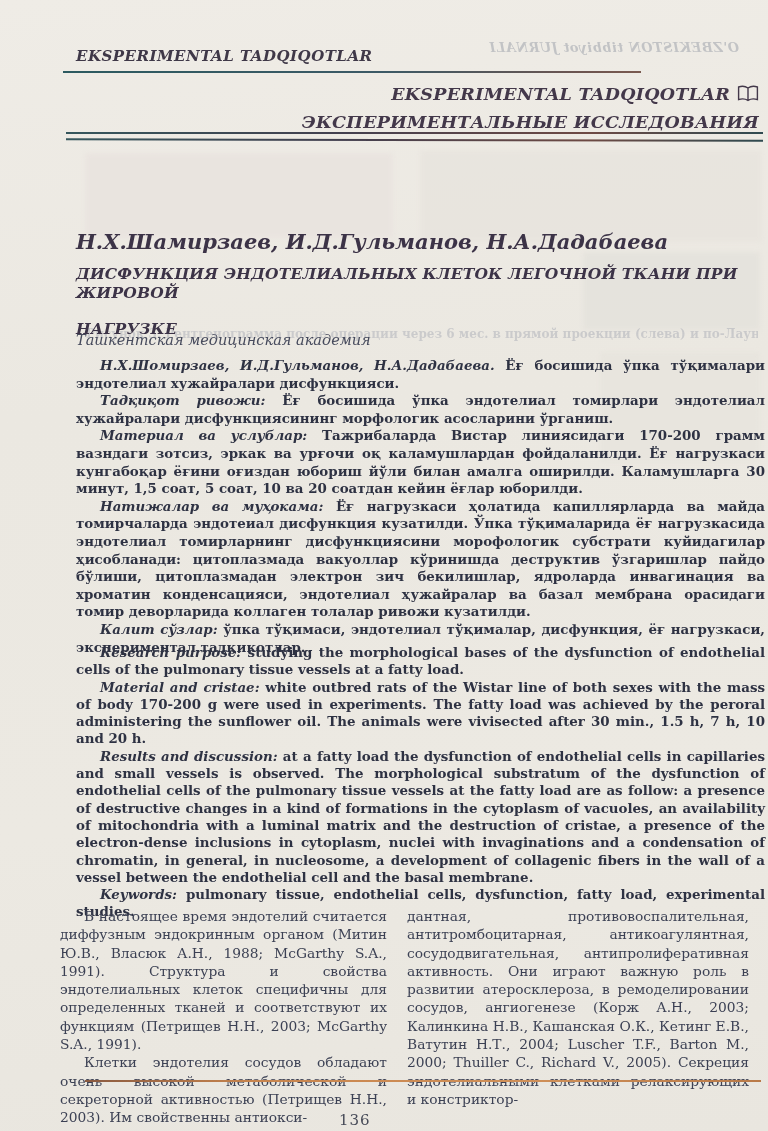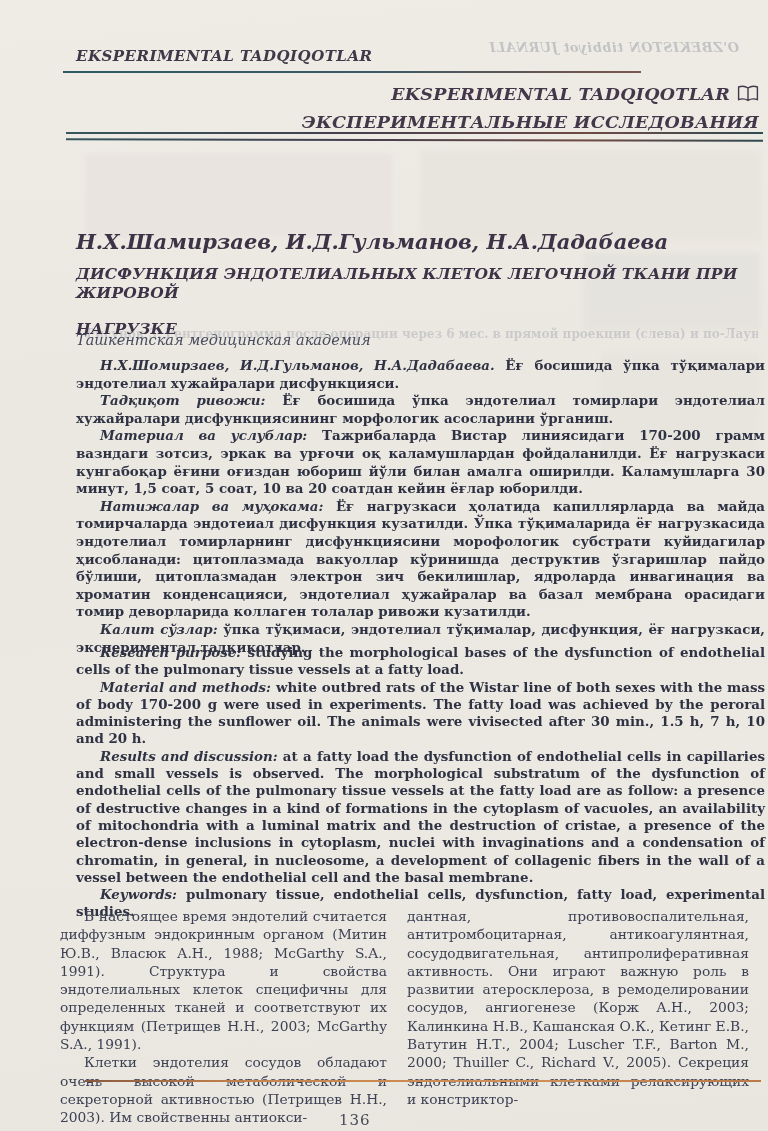--- a/index.html
+++ b/index.html
@@ -134,21 +134,21 @@
   <div class="abstract abstract-uz">
     <p><span class="lead">Н.Х.Шомирзаев, И.Д.Гульманов, Н.А.Дадабаева.</span><span> Ёғ босишида ўпка тўқималари эндотелиал хужайралари дисфункцияси.</span></p>
     <p><span class="lead">Тадқиқот ривожи:</span><span> Ёғ босишида ўпка эндотелиал томирлари эндотелиал хужайралари дисфункциясининг морфологик асосларини ўрганиш.</span></p>
     <p><span class="lead">Материал ва услублар:</span><span> Тажрибаларда Вистар линиясидаги 170-200 грамм вазндаги зотсиз, эркак ва урғочи оқ каламушлардан фойдаланилди. Ёғ нагрузкаси кунгабоқар ёғини оғиздан юбориш йўли билан амалга оширилди. Каламушларга 30 минут, 1,5 соат, 5 соат, 10 ва 20 соатдан кейин ёғлар юборилди.</span></p>
     <p><span class="lead">Натижалар ва муҳокама:</span><span> Ёғ нагрузкаси ҳолатида капиллярларда ва майда томирчаларда эндотеиал дисфункция кузатилди. Ўпка тўқималарида ёғ нагрузкасида эндотелиал томирларнинг дисфункциясини морофологик субстрати куйидагилар ҳисобланади: цитоплазмада вакуоллар кўринишда деструктив ўзгаришлар пайдо бўлиши, цитоплазмадан электрон зич бекилишлар, ядроларда инвагинация ва хроматин конденсацияси, эндотелиал ҳужайралар ва базал мембрана орасидаги томир деворларида коллаген толалар ривожи кузатилди.</span></p>
     <p><span class="lead">Калит сўзлар:</span><span> ўпка тўқимаси, эндотелиал тўқималар, дисфункция, ёғ нагрузкаси, экспериментал тадқикотлар.</span></p>
   </div>
 
   <div class="abstract abstract-en">
     <p><span class="lead">Research purpose:</span><span> studying the morphological bases of the dysfunction of endothelial cells of the pulmonary tissue vessels at a fatty load.</span></p>
-    <p><span class="lead">Material and methods:</span><span> white outbred rats of the Wistar line of both sexes with the mass of body 170-200 g were used in experiments. The fatty load was achieved by the peroral administering the sunflower oil. The animals were vivisected after 30 min., 1.5 h, 7 h, 10 and 20 h.</span></p>
+    <p><span class="lead">Material and cristae:</span><span> white outbred rats of the Wistar line of both sexes with the mass of body 170-200 g were used in experiments. The fatty load was achieved by the peroral administering the sunflower oil. The animals were vivisected after 30 min., 1.5 h, 7 h, 10 and 20 h.</span></p>
     <p><span class="lead">Results and discussion:</span><span> at a fatty load the dysfunction of endothelial cells in capillaries and small vessels is observed. The morphological substratum of the dysfunction of endothelial cells of the pulmonary tissue vessels at the fatty load are as follow: a presence of destructive changes in a kind of formations in the cytoplasm of vacuoles, an availability of mitochondria with a luminal matrix and the destruction of cristae, a presence of the electron-dense inclusions in cytoplasm, nuclei with invaginations and a condensation of chromatin, in general, in nucleosome, a development of collagenic fibers in the wall of a vessel between the endothelial cell and the basal membrane.</span></p>
     <p><span class="lead">Keywords:</span><span> pulmonary tissue, endothelial cells, dysfunction, fatty load, experimental studies.</span></p>
   </div>
 
   <div class="body-columns">
     <div class="col-left">
       <p>В настоящее время эндотелий считается диффузным эндокринным органом (Митин Ю.В., Власюк А.Н., 1988; McGarthy S.A., 1991). Структура и свойства эндотелиальных клеток специфичны для определенных тканей и соответствуют их функциям (Петрищев Н.Н., 2003; McGarthy S.A., 1991).</p>
       <p>Клетки эндотелия сосудов обладают очень высокой метаболической и секреторной активностью (Петрищев Н.Н., 2003). Им свойственны антиокси-</p>
     </div>
     <div class="col-right">

